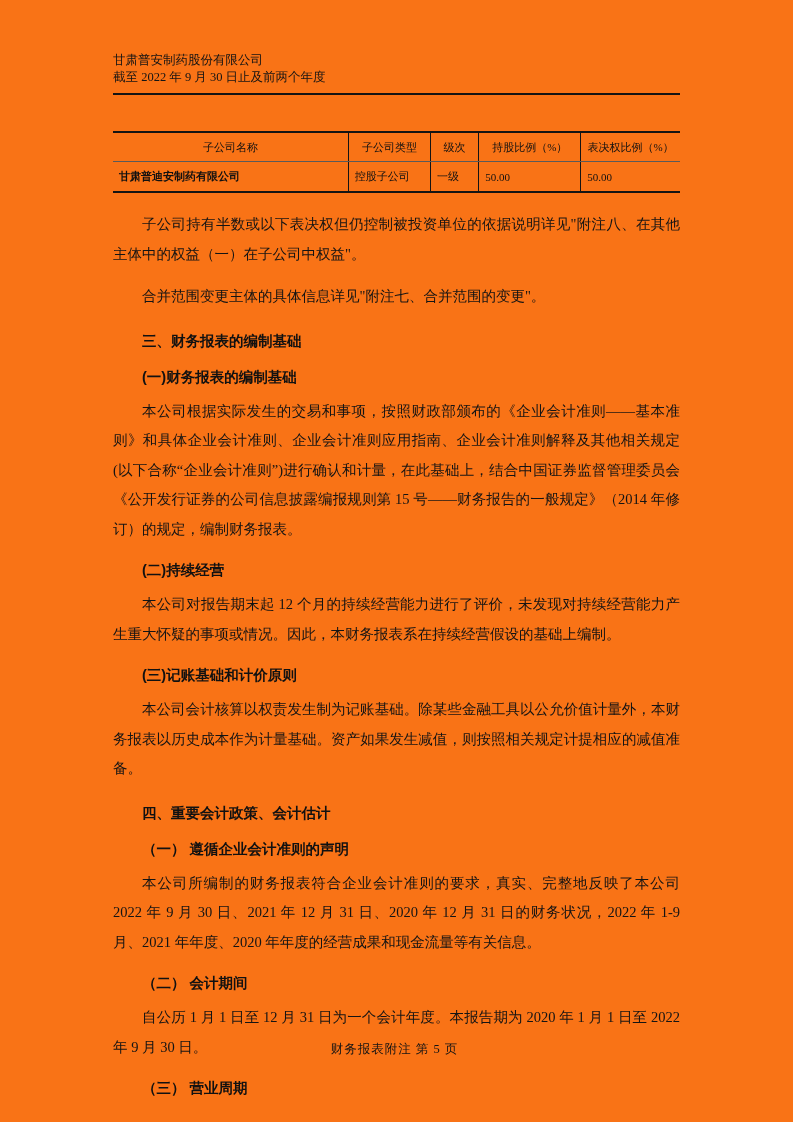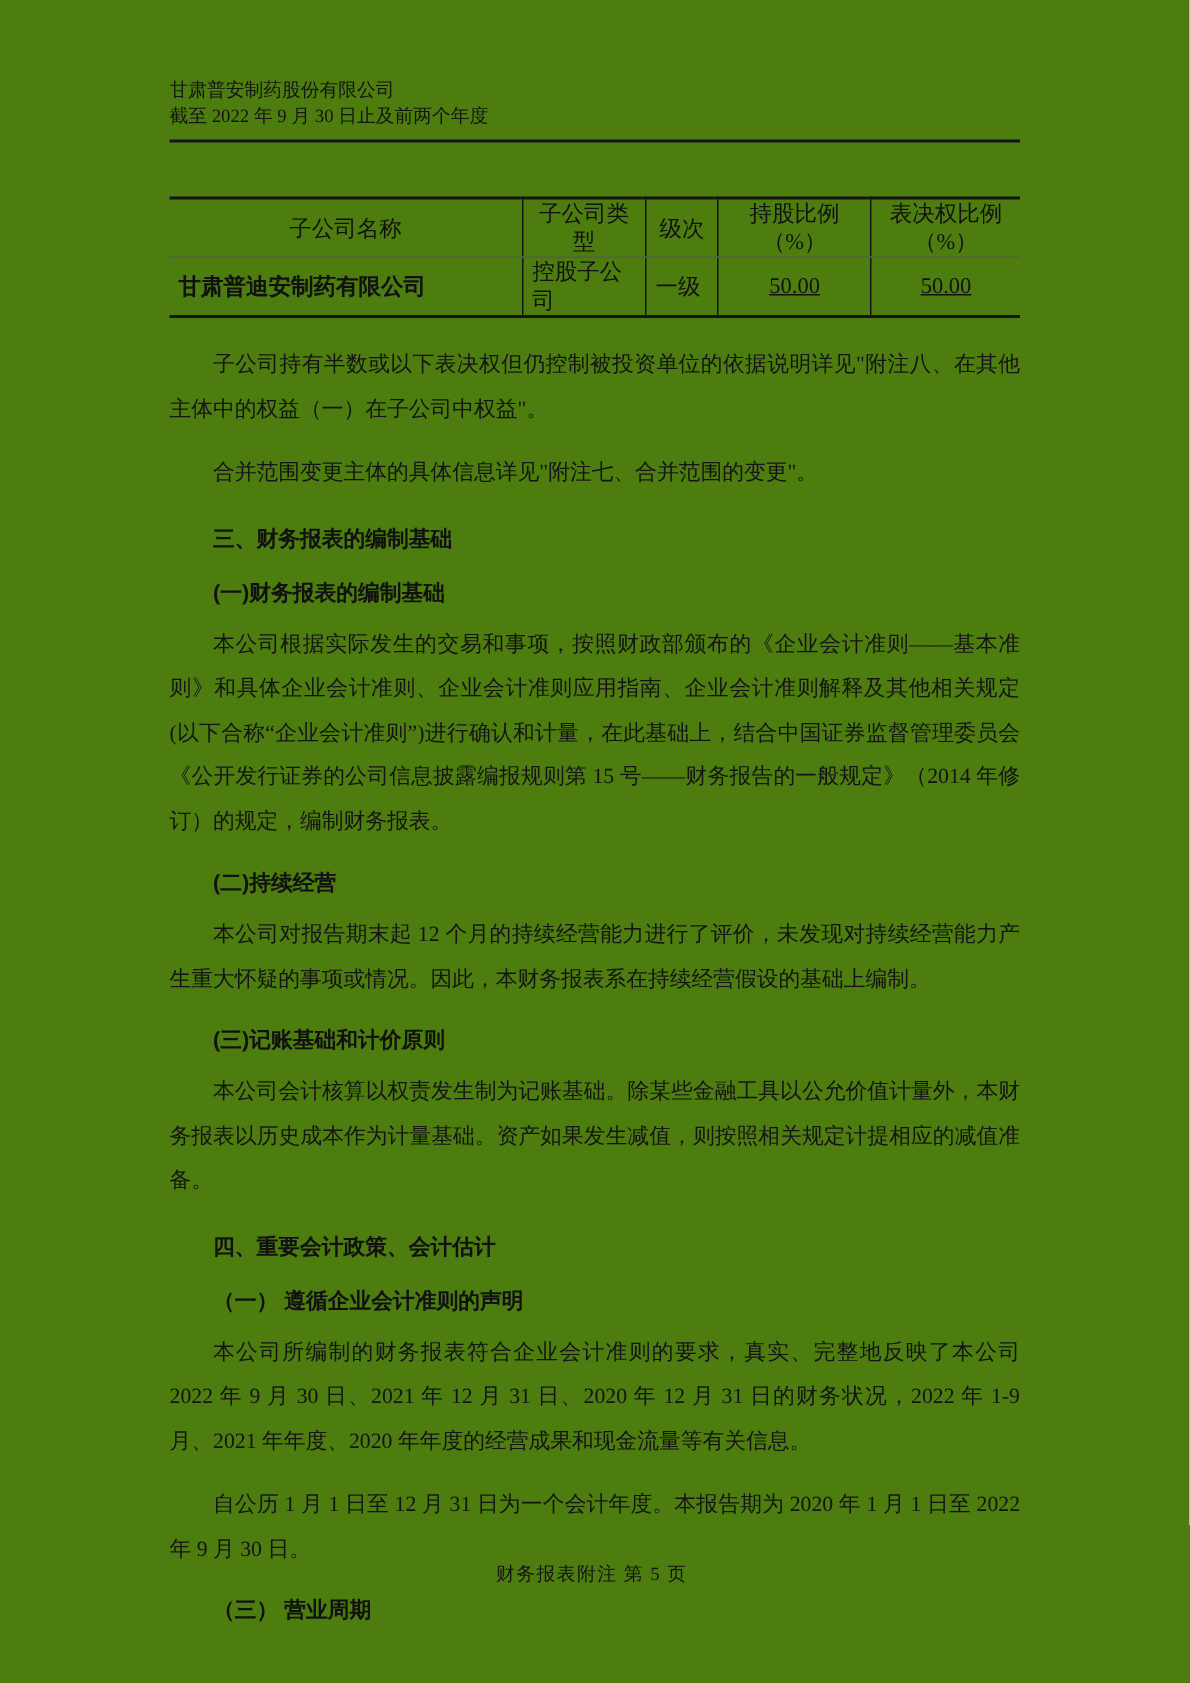--- a/index.html
+++ b/index.html
@@ -1,19 +1,19 @@
 <!DOCTYPE html>
 <html><head>
 <meta charset="utf-8">
 <style>
   html,body{margin:0;padding:0;background:#ffffff;}
   .page{
     position:relative;
     width:793px;height:1122px;
-    background:#4d7c0f;
+    background:#f97316;
     color:#111;
     font-family:"Liberation Serif","DejaVu Serif",serif;
     overflow:hidden;
     box-sizing:border-box;
   }
   .content{
     position:absolute;
     left:113px;
     width:567px;
     top:0;
@@ -29,21 +29,21 @@
   .header-rule{
     border:none;
     border-top:2px solid #141414;
     margin:7px 0 0 0;
   }
   
   table.subsidiary{
     width:100%;
     border-collapse:collapse;
     margin-top:36px;
-    font-size:15px;
+    font-size:11px;
     table-layout:fixed;
     border-top:2.5px solid #141414;
     border-bottom:2.5px solid #141414;
   }
   table.subsidiary col.c1{width:41.5%;}
   table.subsidiary col.c2{width:14.5%;}
   table.subsidiary col.c3{width:8.5%;}
   table.subsidiary col.c4{width:18%;}
   table.subsidiary col.c5{width:17.5%;}
   table.subsidiary th{
@@ -56,21 +56,21 @@
   table.subsidiary td{
     height:29px;
     padding:0 6px;
   }
   table.subsidiary th + th,
   table.subsidiary td + td{
     border-left:1px solid #141414;
   }
   td.al{text-align:left;font-weight:bold;}
   td.ac{text-align:left;}
-  td.ar{text-align:center;text-decoration:underline;}
+  td.ar{text-align:left;}
   
   .body-text{margin-top:17px;}
   p.para{
     margin:0 0 13px 0;
     font-size:14.5px;
     line-height:29.5px;
     text-align:justify;
     text-indent:2em;
     color:#141414;
   }
@@ -154,20 +154,21 @@
       <p class="para">本公司对报告期末起 12 个月的持续经营能力进行了评价，未发现对持续经营能力产生重大怀疑的事项或情况。因此，本财务报表系在持续经营假设的基础上编制。</p>
 
       <div class="h2">(三)记账基础和计价原则</div>
       <p class="para">本公司会计核算以权责发生制为记账基础。除某些金融工具以公允价值计量外，本财务报表以历史成本作为计量基础。资产如果发生减值，则按照相关规定计提相应的减值准备。</p>
 
       <div class="h1">四、重要会计政策、会计估计</div>
 
       <div class="h2">（一） 遵循企业会计准则的声明</div>
       <p class="para">本公司所编制的财务报表符合企业会计准则的要求，真实、完整地反映了本公司 2022 年 9 月 30 日、2021 年 12 月 31 日、2020 年 12 月 31 日的财务状况，2022 年 1-9 月、2021 年年度、2020 年年度的经营成果和现金流量等有关信息。</p>
 
+      <div class="h2">（二） 会计期间</div>
       <p class="para">自公历 1 月 1 日至 12 月 31 日为一个会计年度。本报告期为 2020 年 1 月 1 日至 2022 年 9 月 30 日。</p>
 
       <div class="h2">（三） 营业周期</div>
 
     </div>
   </div>
 
   <div class="page-footer">
     <span>财务报表附注 第 5 页</span>
   </div>

